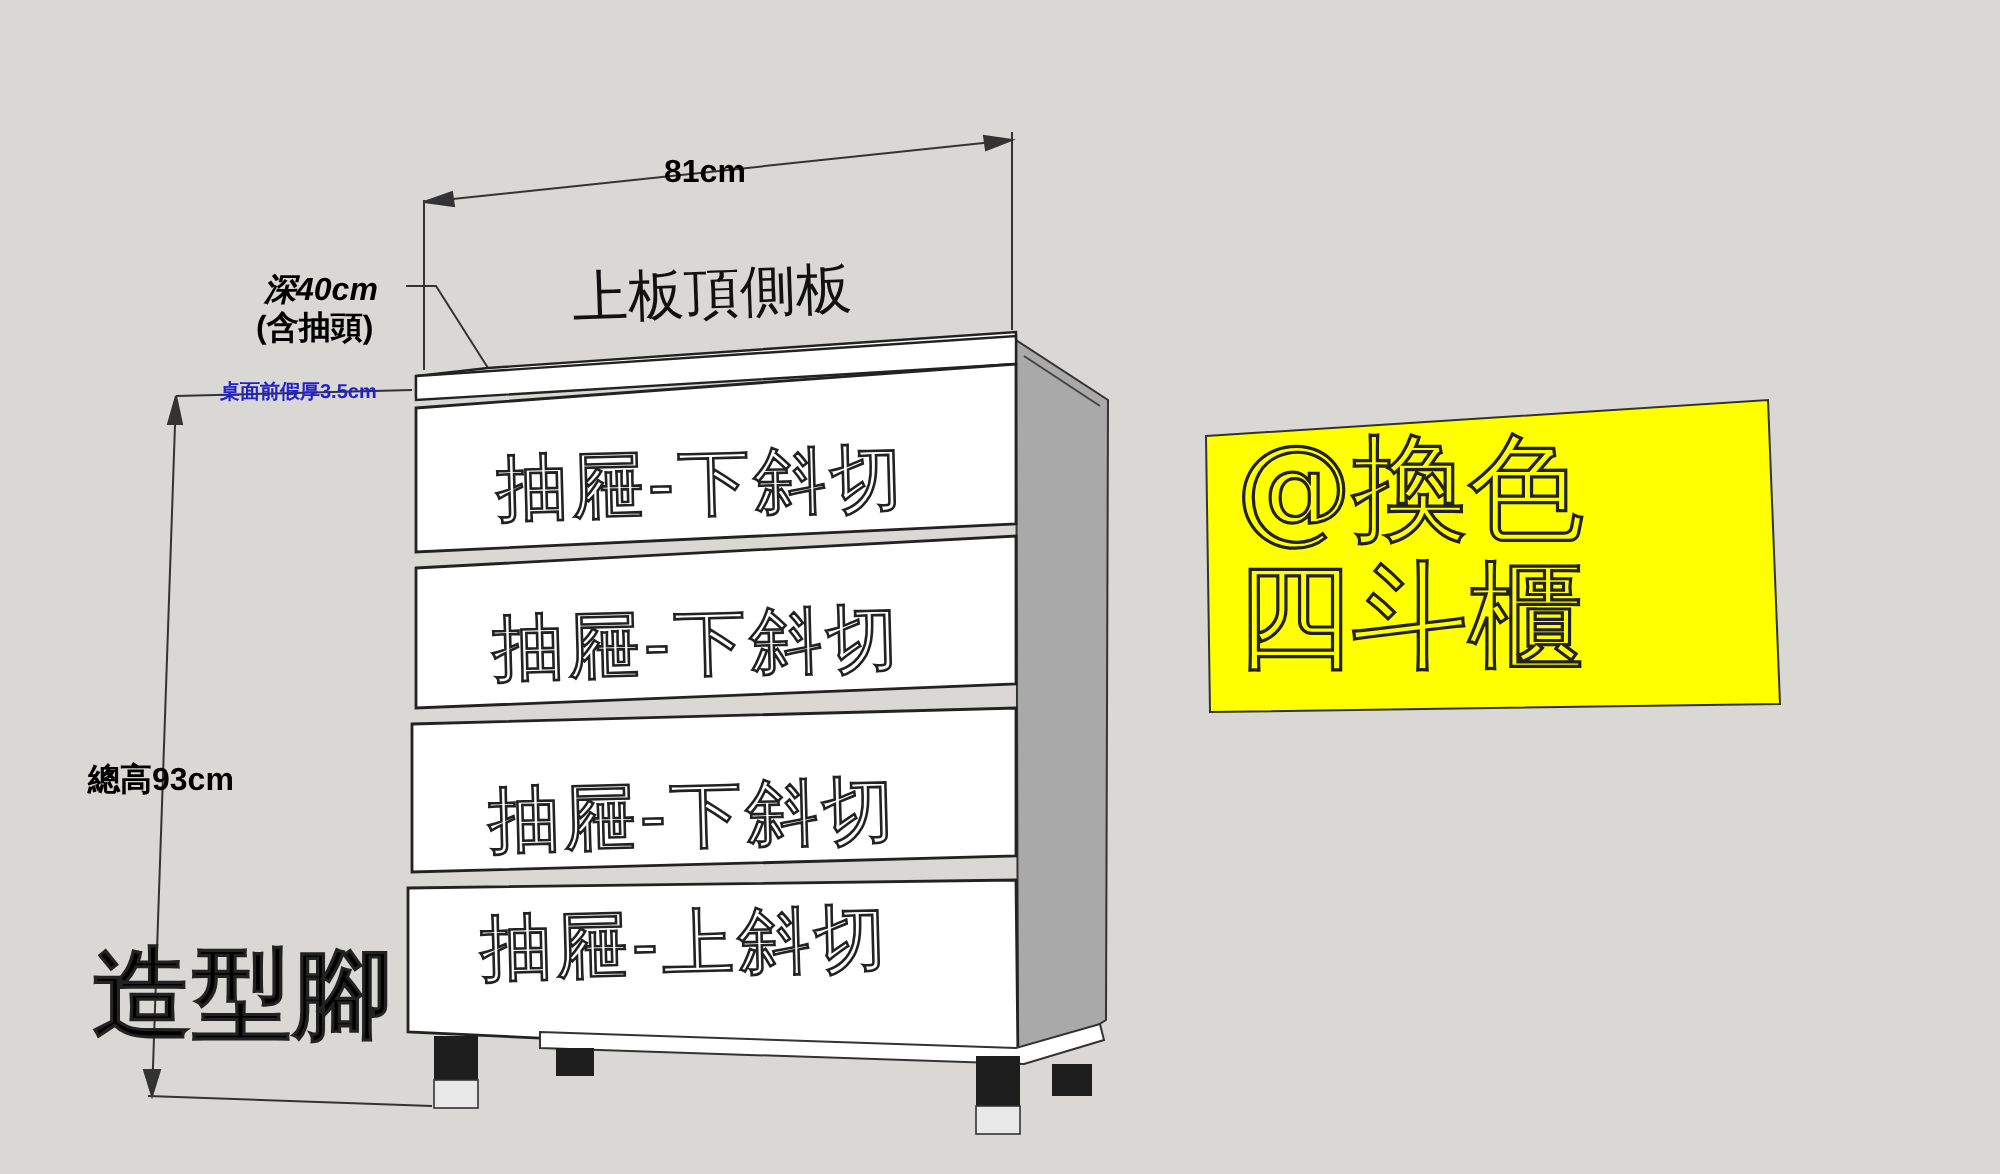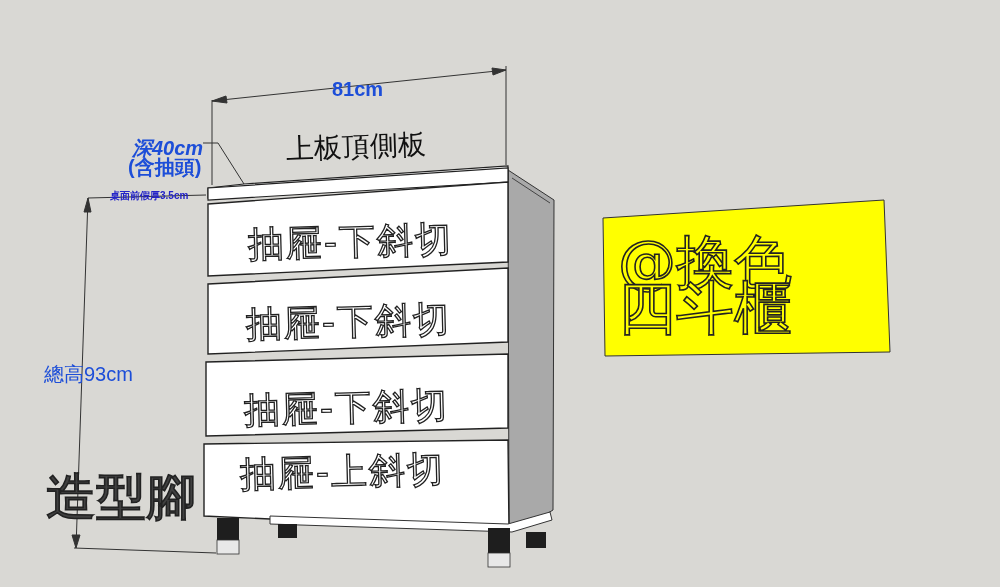--- a/index.html
+++ b/index.html
@@ -1,24 +1,24 @@
 <!DOCTYPE html>
 <html><head>
   <meta charset="utf-8">
   <style>
     html, body { margin:0; padding:0; }
     body { width:1000px; height:587px; background:#d9d8d4; position:relative; overflow:hidden; font-family:"DejaVu Sans", sans-serif; }
     #scene { position:absolute; left:0; top:0; width:1000px; height:587px; }
     .lbl { position:absolute; white-space:nowrap; color:#222; }
-    .dim { font-family:"Liberation Sans", sans-serif; font-weight:bold; font-size:20px; color:#1d4ed8; }
+    .dim { font-family:"Liberation Sans", sans-serif; font-weight:bold; font-size:16px; color:#000000; }
     .blue { color:#2323c8; font-size:10px; font-weight:bold; font-family:"Liberation Sans", sans-serif;text-align:right; }
     .title { font-size:28px; color:#111; font-family:"DejaVu Sans", sans-serif; transform:rotate(-2deg); }
     .drawer-text { position:absolute; font-size:36px; font-family:"DejaVu Sans", sans-serif; color:#fff;
       -webkit-text-stroke:1.3px #222; letter-spacing:2px; transform:rotate(-1.5deg); }
-    .outline-text { position:absolute; color:#404040; -webkit-text-stroke:1.6px #222; font-family:Liberation Mono, monospace; }
+    .outline-text { position:absolute; color:#000000; -webkit-text-stroke:1.6px #222; font-family:Liberation Mono, monospace; }
     .yellow-text { position:absolute; color:#ffff00; -webkit-text-stroke:1.6px #222; font-family:"DejaVu Serif", serif; font-size:58px; line-height:64px; }
   </style>
 </head>
 <body>
 
 <svg id="scene" viewBox="0 0 1000 587" xmlns="http://www.w3.org/2000/svg">
 
   <g stroke="#333" stroke-width="1" fill="#333">
     <line x1="212" y1="100" x2="212" y2="185"></line>
     <line x1="506" y1="66" x2="506" y2="165"></line>
@@ -64,24 +64,24 @@
   </g>
   <rect x="526" y="532" width="20" height="16" fill="#1e1e1e"></rect>
 
   <polygon points="603,218 884,200 890,352 605,356" fill="#ffff00" stroke="#333" stroke-width="1"></polygon>
 </svg>
 
 <div class="lbl dim" style="left:332px;top:78px;">81cm</div>
 <div class="lbl dim" style="left:132px;top:135px;font-style:italic;">深40cm</div>
 <div class="lbl dim" style="left:128px;top:154px;">(含抽頭)</div>
 <div class="lbl blue" style="left:110px;top:189px;">桌面前假厚3.5cm</div>
-<div class="lbl dim" style="left:44px;top:361px;font-weight:normal;">總高93cm</div>
+<div class="lbl dim" style="left:44px;top:380px;font-weight:bold;">總高93cm</div>
 <div class="lbl title" style="left:286px;top:128px;">上板頂側板</div>
 
 <div class="drawer-text" style="left:248px;top:218px;">抽屜-下斜切</div>
 <div class="drawer-text" style="left:246px;top:298px;">抽屜-下斜切</div>
 <div class="drawer-text" style="left:244px;top:384px;">抽屜-下斜切</div>
 <div class="drawer-text" style="left:240px;top:448px;">抽屜-上斜切</div>
 
 <div class="outline-text" style="left:46px;top:464px;font-size:50px;">造型腳</div>
 
-<div class="yellow-text" style="left:618px;top:212px;margin-top:18px;">@換色</div>
+<div class="yellow-text" style="left:618px;top:212px;">@換色</div>
 <div class="yellow-text" style="left:618px;top:276px;">四斗櫃</div>
 
 </body></html>

